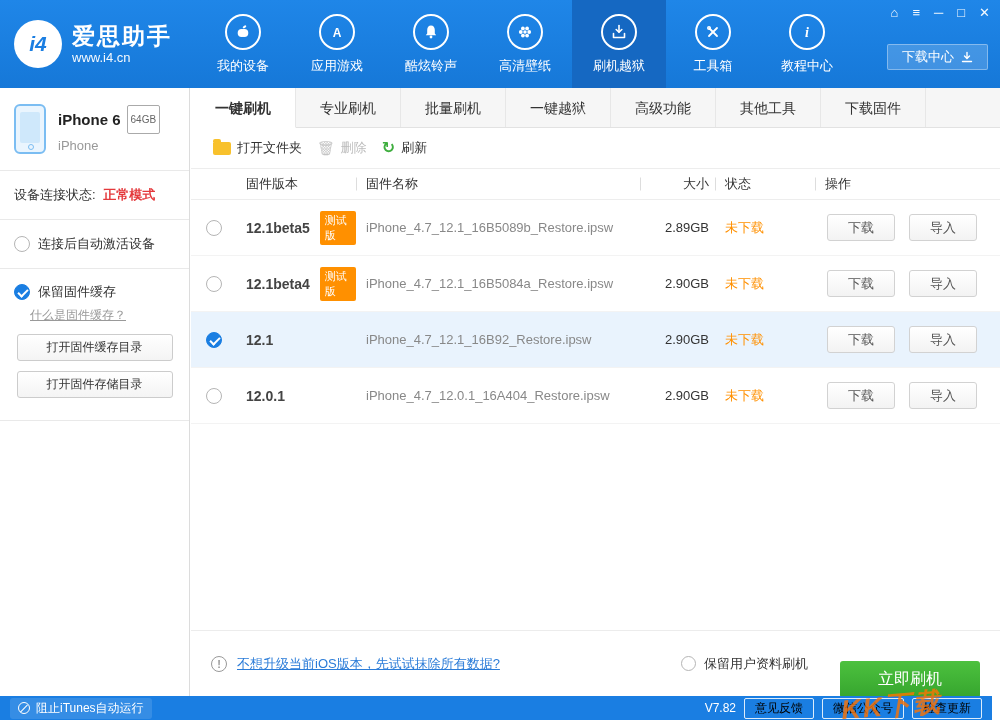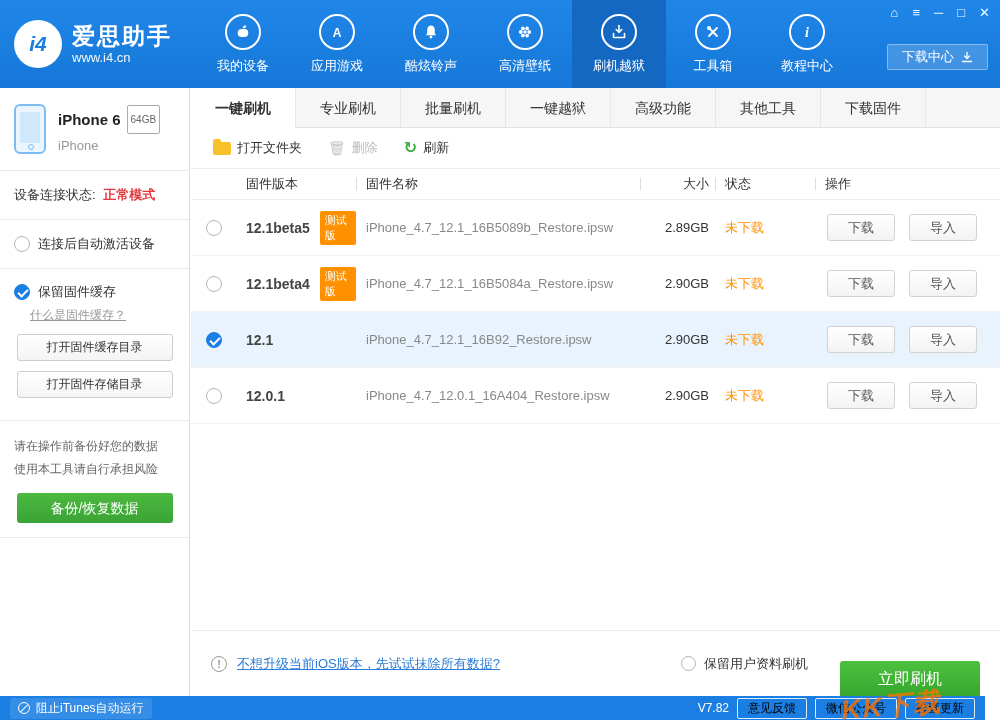--- a/index.html
+++ b/index.html
@@ -43,21 +43,21 @@
   .cache-help { display:block; margin:6px 0 10px 16px; font-size:12px; color:#999; text-decoration:underline; cursor:pointer; }
   .side-btn { display:block; width:156px; margin:0 auto 10px; height:27px; line-height:25px; text-align:center; background:linear-gradient(#fff,#f4f4f4); border:1px solid #ccc; border-radius:3px; font-size:12px; color:#333; cursor:pointer; }
   .warn-text { padding:14px 14px 4px; font-size:12px; color:#666; line-height:1.9; }
   .backup-btn { display:block; width:156px; margin:8px auto 14px; height:30px; line-height:30px; text-align:center; background:linear-gradient(#4cb93f,#3aa335); color:#fff; font-size:14px; border-radius:3px; cursor:pointer; border:none; }
 
   
   .main { position:absolute; top:88px; left:191px; right:0; bottom:24px; display:flex; flex-direction:column; background:#fff; }
   .tabbar { height:40px; background:#f6f6f6; border-bottom:1px solid #e2e2e2; display:flex; }
   .tab { padding:0 24px; line-height:40px; font-size:14px; color:#333; border-right:1px solid #e7e7e7; cursor:pointer; white-space:nowrap; }
   .tab.active { background:#fff; font-weight:bold; border-bottom:1px solid #fff; margin-bottom:-1px; }
-  .toolbar { height:40px; display:flex; align-items:center; gap:26px; padding:0 22px; }
+  .toolbar { height:40px; display:flex; align-items:center; gap:15px; padding:0 22px; }
   .tool { display:flex; align-items:center; gap:6px; cursor:pointer; font-size:13px; color:#333; }
   .tool.disabled { color:#bbb; cursor:default; }
   .folder-icon { width:18px; height:13px; background:#f8c12c; border-radius:1px 2px 2px 2px; position:relative; }
   .folder-icon::before { content:''; position:absolute; top:-3px; left:0; width:8px; height:3px; background:#f8c12c; border-radius:2px 2px 0 0; }
   .refresh-icon { color:#3fae3f; font-size:16px; font-weight:bold; line-height:1; }
   .trash-icon { color:#c4c4c4; font-size:14px; line-height:1; }
 
   .grid { display:grid; grid-template-columns:45px 120px 1fr 75px 100px 185px; align-items:center; }
   .table-header { height:32px; border-top:1px solid #ededed; border-bottom:1px solid #ededed; font-size:13px; color:#333; }
   .th { position:relative; padding-left:10px; }
@@ -77,21 +77,21 @@
 
   .spacer { flex:1; }
   .footerbar { height:66px; border-top:1px solid #ececec; display:flex; align-items:center; padding:0 20px; gap:10px; }
   .info-icon { width:16px; height:16px; min-width:16px; border:1px solid #999; border-radius:50%; color:#999; font-size:11px; display:flex; align-items:center; justify-content:center; font-weight:bold; }
   .erase-link { color:#2b7cd8; font-size:13px; text-decoration:underline; cursor:pointer; }
   .keep-user { margin-left:auto; display:flex; align-items:center; gap:8px; font-size:13px; cursor:pointer; }
   .keep-user .radio { width:15px; height:15px; min-width:15px; }
   .flash-btn { width:140px; height:37px; margin-left:22px; background:linear-gradient(#4cc13e,#36a52e); border:none; border-radius:3px; color:#fff; font-size:16px; cursor:pointer; font-family:inherit;margin-top:32px; }
 
   
-  .statusbar { position:absolute; left:0; right:15px; bottom:0; height:24px; background:#1a7ee2; color:#fff; display:flex; align-items:center; padding:0 10px; font-size:12px; }
+  .statusbar { position:absolute; left:0; right:8px; bottom:0; height:24px; background:#1a7ee2; color:#fff; display:flex; align-items:center; padding:0 10px; font-size:12px; }
   .block-group { display:flex; align-items:center; gap:6px; background:rgba(255,255,255,.12); border-radius:3px; padding:2px 8px; cursor:pointer; }
   .block-icon { width:12px; height:12px; min-width:12px; border:1px solid #fff; border-radius:50%; position:relative; }
   .block-icon::after { content:''; position:absolute; left:0; top:5px; width:10px; height:1px; background:#fff; transform:rotate(-45deg); }
   .sb-right { margin-left:auto; display:flex; align-items:center; gap:8px; }
   .sb-btn { border:1px solid rgba(255,255,255,.85); border-radius:2px; padding:1px 10px; cursor:pointer; background:transparent; color:#000000; font-size:12px; font-family:inherit; }
   .watermark { position:absolute; right:58px; bottom:-4px; font-size:27px; font-weight:bold; font-style:italic; color:rgba(255,115,0,.8); transform:rotate(-5deg); z-index:60; pointer-events:none; letter-spacing:2px; }
   svg { display:block; }
 </style>
 </head>
 <body>
@@ -226,27 +226,20 @@
     <div class="side-section cache-section">
       <div class="cache-row">
         <span class="radio checked"></span>
         <span>保留固件缓存</span>
       </div>
       <span class="cache-help">什么是固件缓存？</span>
       <button class="side-btn">打开固件缓存目录</button>
       <button class="side-btn">打开固件存储目录</button>
     </div>
 
-    <div class="side-section">
-      <div class="warn-text">
-        <div>请在操作前备份好您的数据</div>
-        <div>使用本工具请自行承担风险</div>
-      </div>
-      <button class="backup-btn">备份/恢复数据</button>
-    </div>
   </div>
 
   <div class="main">
     <div class="tabbar">
       <span class="tab active">一键刷机</span>
       <span class="tab">专业刷机</span>
       <span class="tab">批量刷机</span>
       <span class="tab">一键越狱</span>
       <span class="tab">高级功能</span>
       <span class="tab">其他工具</span>

